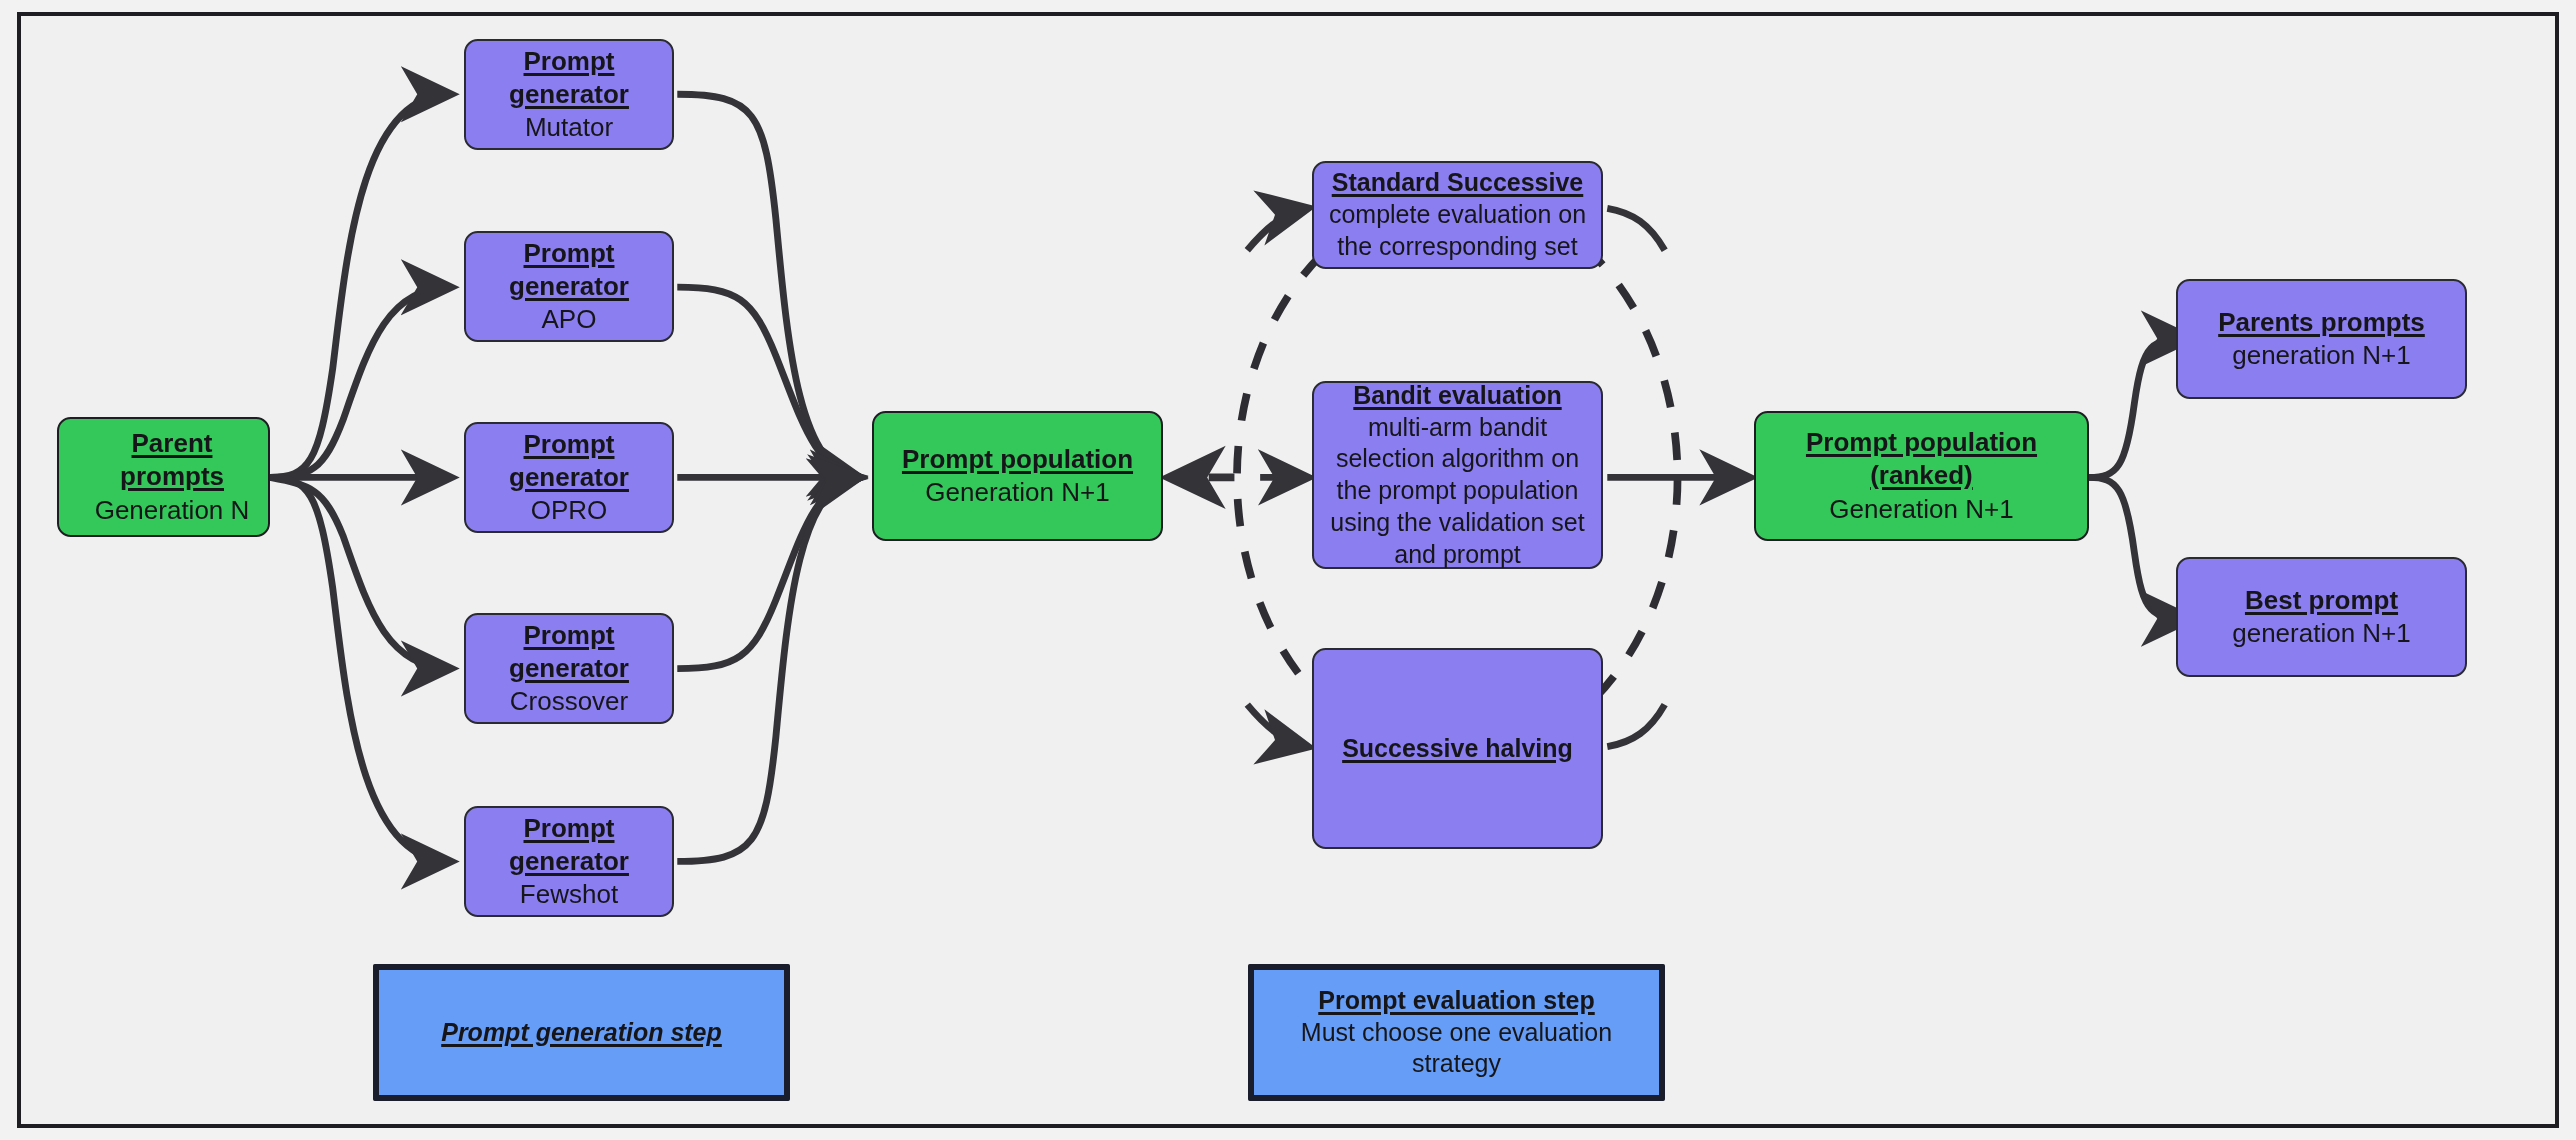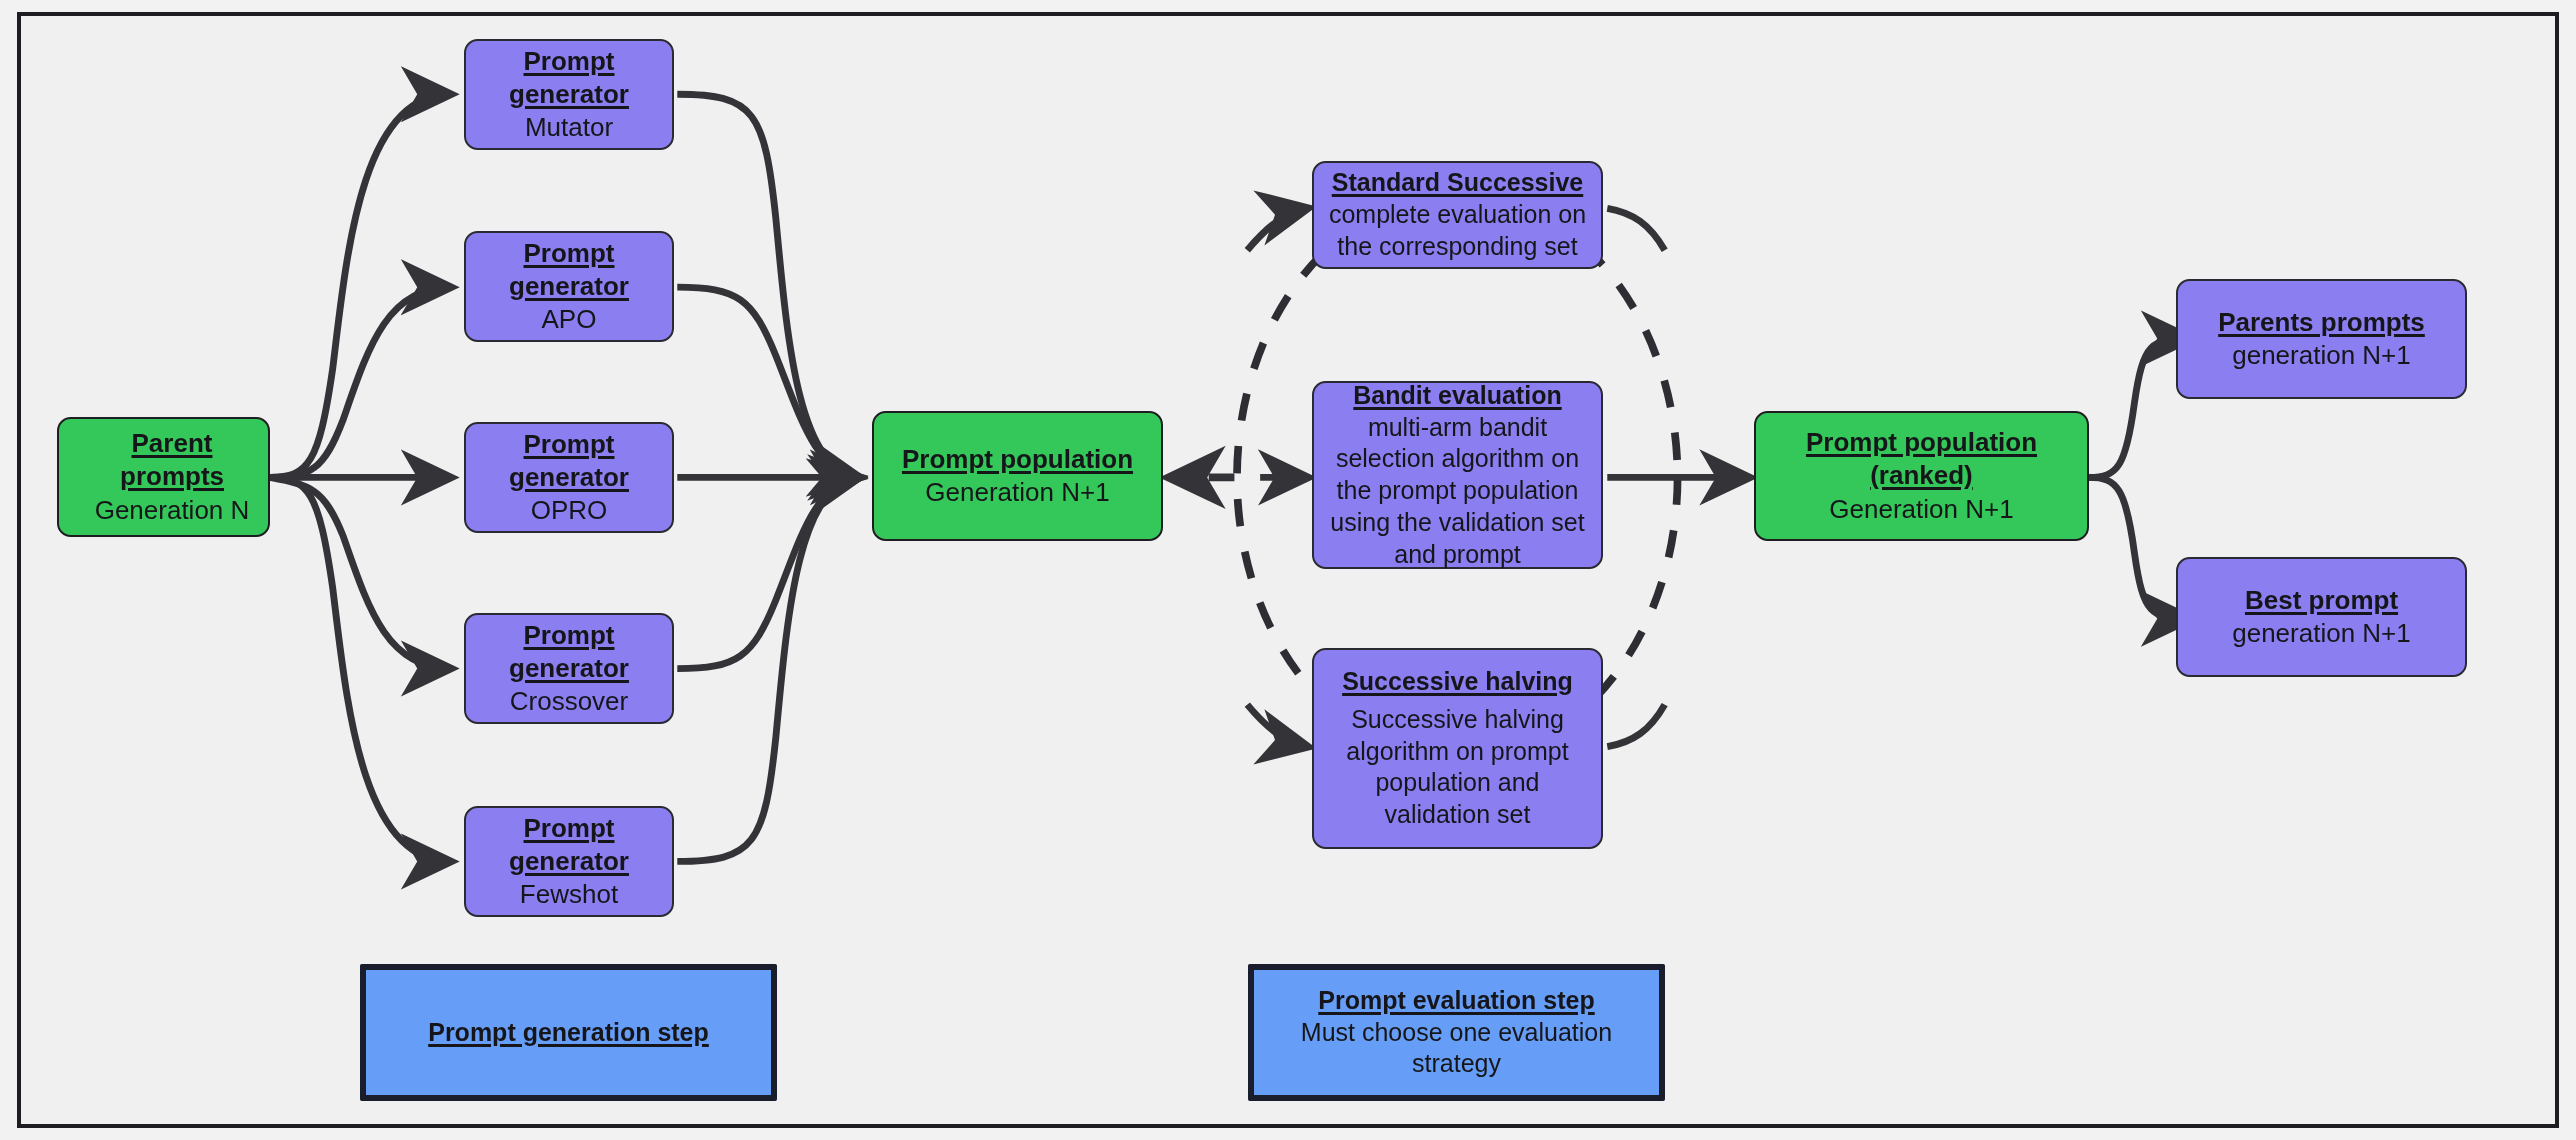--- a/index.html
+++ b/index.html
@@ -166,39 +166,38 @@
     <span class="sub">complete evaluation on the corresponding set</span>
   </div>
 
   <div class="node n-purple fs-29 pad-s" style="left:1312px; top:381px; width:291px; height:188px;">
     <span class="title">Bandit evaluation</span>
     <span class="sub">multi-arm bandit selection algorithm on the prompt population using the validation set and prompt</span>
   </div>
 
   <div class="node n-purple fs-29 pad-s" style="left:1312px; top:648px; width:291px; height:201px;gap:6px;">
     <span class="title">Successive halving</span>
-    <span class="sub">Successive halving algorithm on prompt population and validation set</span>
   </div>
 
   <div class="node n-green fs-30" style="left:1754px; top:411px; width:335px; height:130px;">
     <span class="title">Prompt population (ranked)</span>
     <span class="sub">Generation N+1</span>
   </div>
 
   <div class="node n-purple fs-30" style="left:2176px; top:279px; width:291px; height:120px;">
     <span class="title">Parents prompts</span>
     <span class="sub">generation N+1</span>
   </div>
 
   <div class="node n-purple fs-30" style="left:2176px; top:557px; width:291px; height:120px;">
     <span class="title">Best prompt</span>
     <span class="sub">generation N+1</span>
   </div>
 
-  <div class="node n-blue fs-29" style="left:360px; top:964px; width:417px; height:137px;">
+  <div class="node n-blue fs-29" style="left:373px; top:964px; width:417px; height:137px;font-style:italic;">
     <span class="title">Prompt generation step</span>
   </div>
 
   <div class="node n-blue fs-29" style="left:1248px; top:964px; width:417px; height:137px;">
     <span class="title">Prompt evaluation step</span>
     <span class="sub">Must choose one evaluation strategy</span>
   </div>
 
 </div>
 

